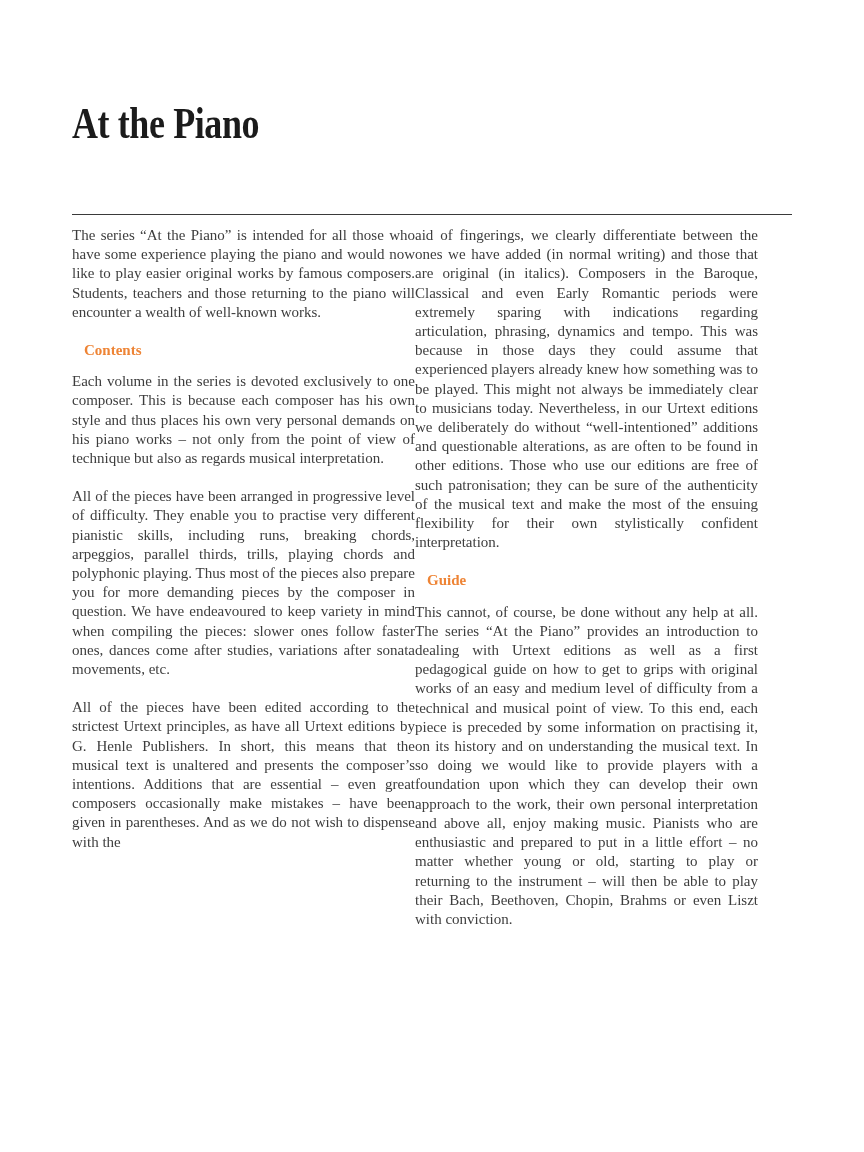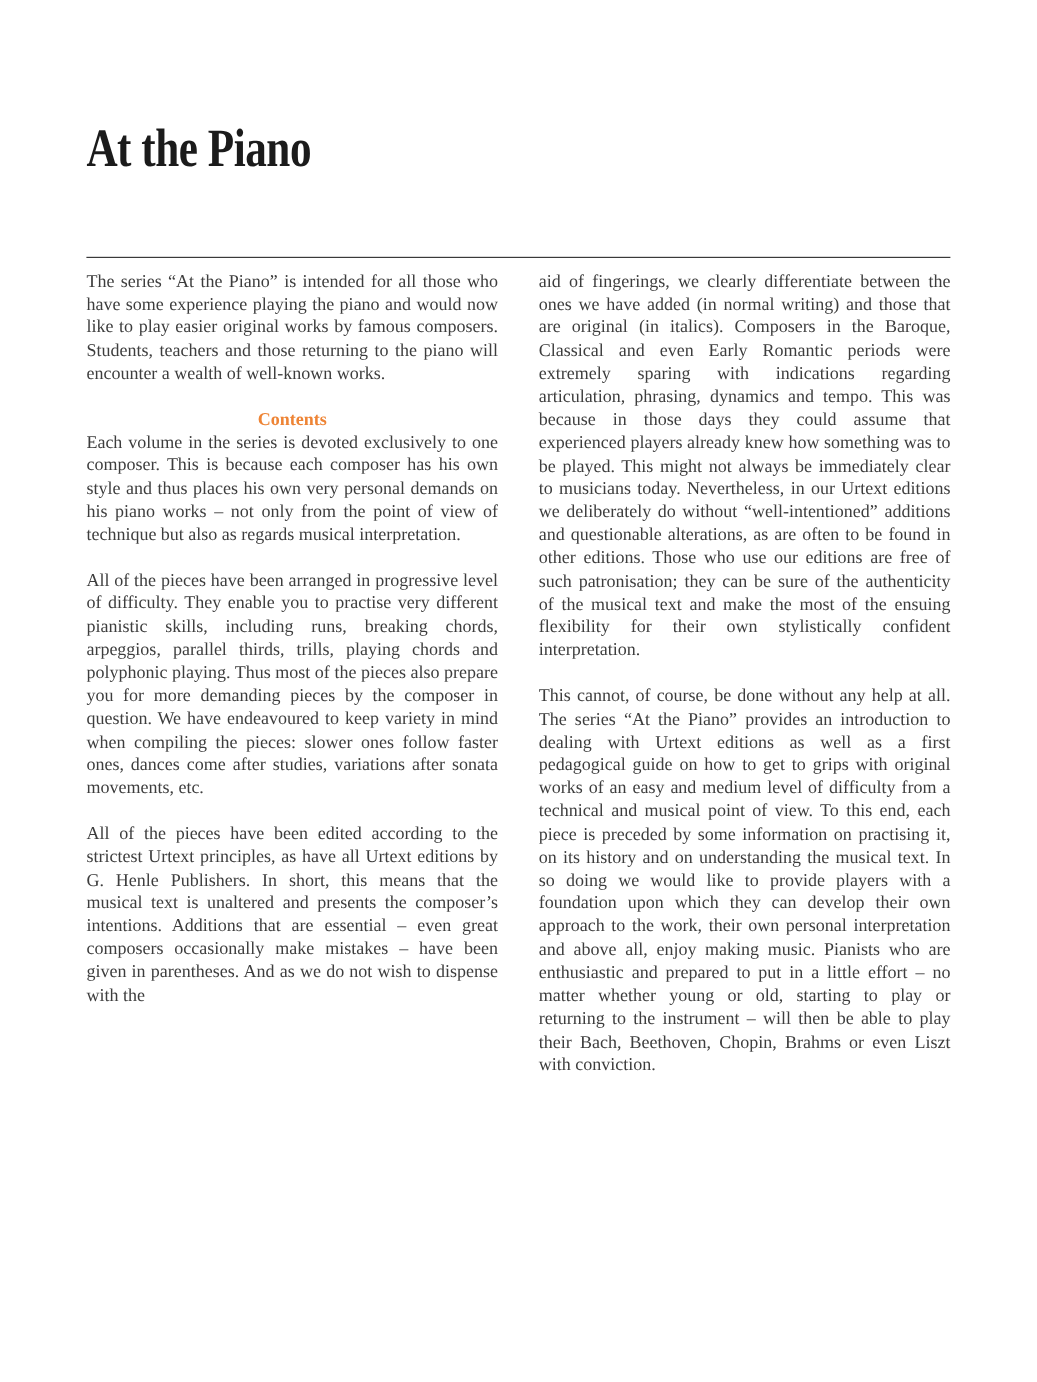--- a/index.html
+++ b/index.html
@@ -38,44 +38,43 @@
     transform-origin: left center;
     letter-spacing: -0.5px;
   }
   .rule {
     border: none;
     border-top: 1.5px solid var(--rule-color, #3a3a3a);
     margin: 68px 0 0 0;
   }
   .cols {
     display: flex;
-    gap: 34px;
     margin-top: 11px;
   }
   .col {
     width: 343px;
     font-size: 15px;
     line-height: 19.2px;
     text-align: justify;
     hyphens: auto;
     -webkit-hyphens: auto;
   }
   .col p {
     margin: 0;
   }
   .section {
     margin-top: 19px;
   }
   .section h2 {
-    margin: 0;
+    margin: 12px;
     font-size: 15px;
     line-height: 19.2px;
     font-weight: bold;
     color: var(--accent-color, #ee8435);
-    text-align: center;
+    text-align: left;
   }
 </style>
 </head>
 <body>
 
 <div class="page">
   <div class="content">
 
     <h1 class="doc-title"><span class="squeeze">At the Piano</span></h1>
 
@@ -97,19 +96,20 @@
 
         <div class="section">
           <p>All of the pieces have been edited according to the strictest Urtext principles, as have all Urtext editions by G. Henle Publishers. In short, this means that the musical text is unaltered and presents the composer’s intentions. Additions that are essential – even great composers occasionally make mistakes – have been given in parentheses. And as we do not wish to dispense with the</p>
         </div>
       </div>
 
       <div class="col">
         <p>aid of fingerings, we clearly differentiate between the ones we have added (in normal writing) and those that are original (in italics). Composers in the Baroque, Classical and even Early Romantic periods were extremely sparing with indications regarding articulation, phrasing, dynamics and tempo. This was because in those days they could assume that experienced players already knew how something was to be played. This might not always be immediately clear to musicians today. Nevertheless, in our Urtext editions we deliberately do without “well-intentioned” additions and questionable alterations, as are often to be found in other editions. Those who use our editions are free of such patronisation; they can be sure of the authenticity of the musical text and make the most of the ensuing flexibility for their own stylistically confident interpretation.</p>
 
         <div class="section">
+          <h2>Guide</h2>
           <p>This cannot, of course, be done without any help at all. The series “At the Piano” provides an introduction to dealing with Urtext editions as well as a first pedagogical guide on how to get to grips with original works of an easy and medium level of difficulty from a technical and musical point of view. To this end, each piece is preceded by some information on practising it, on its history and on understanding the musical text. In so doing we would like to provide players with a foundation upon which they can develop their own approach to the work, their own personal interpretation and above all, enjoy making music. Pianists who are enthusiastic and prepared to put in a little effort – no matter whether young or old, starting to play or returning to the instrument – will then be able to play their Bach, Beethoven, Chopin, Brahms or even Liszt with conviction.</p>
         </div>
       </div>
 
     </div>
   </div>
 </div>
 
 </body></html>

